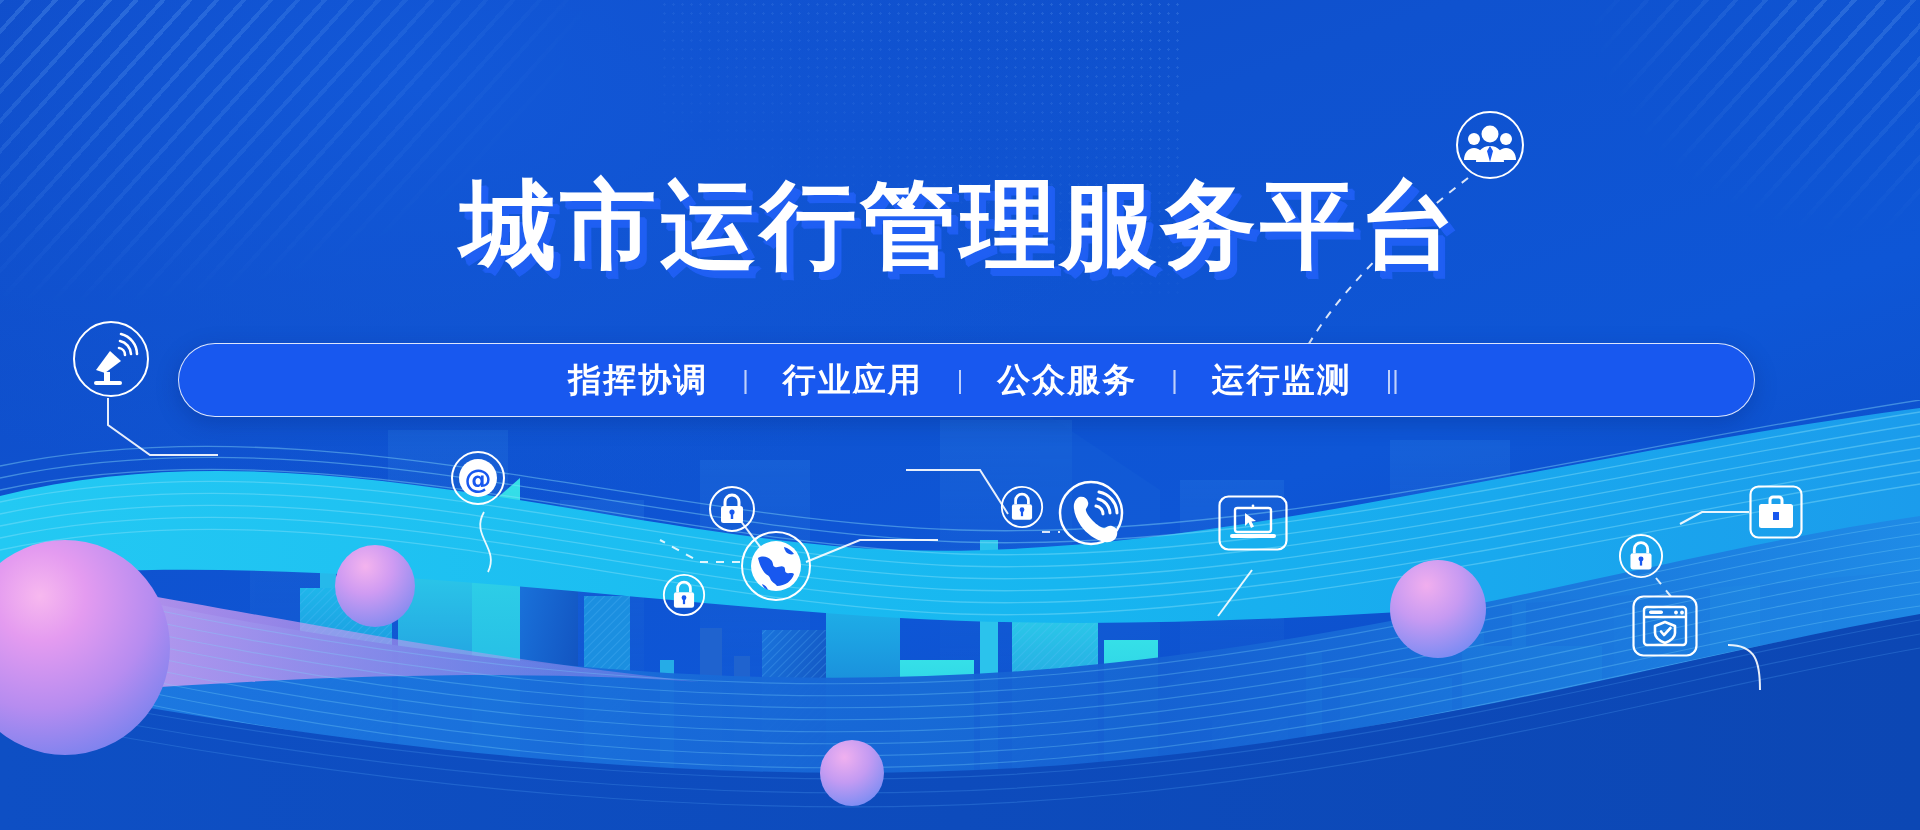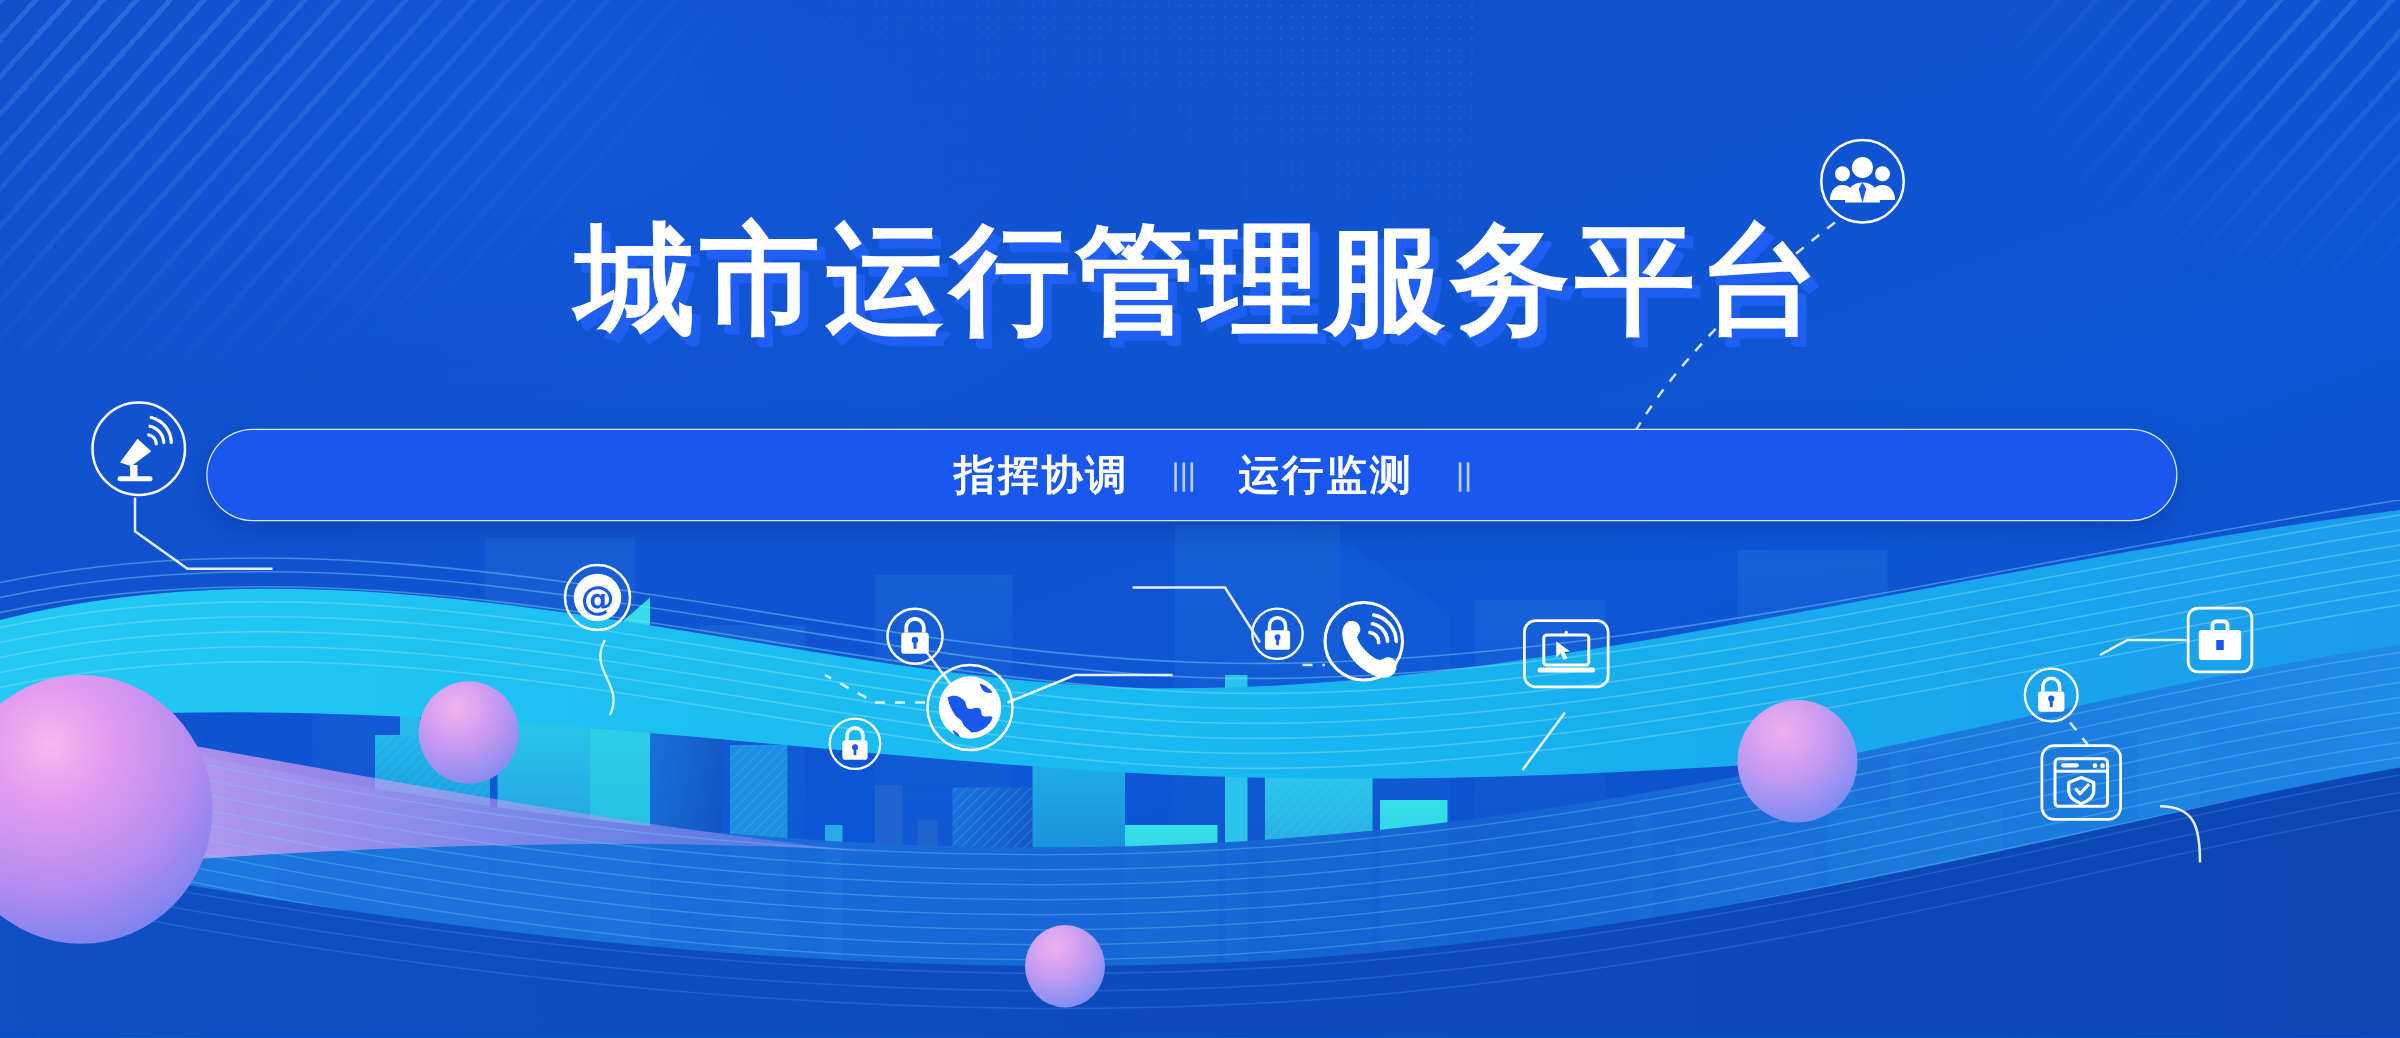--- a/index.html
+++ b/index.html
@@ -94,21 +94,21 @@
       5px 6px 0 #1f5ff3,
       6px 7px 0 #1f5ff3,
       7px 8px 0 #1f5ff3;
     white-space: nowrap;
     line-height: 1.05;
   }
 
   
   #nav {
     position: absolute;
-    left: 165px; top: 343px;
+    left: 178px; top: 343px;
     width: 1577px; height: 74px;
     background: #1858ef;
     border: 1.5px solid rgba(255,255,255,0.85);
     border-radius: 37px;
     display: flex;
     align-items: center;
     justify-content: center;
     box-shadow: 0 6px 22px rgba(4,34,110,0.28);
   }
   .nav-item {
@@ -472,20 +472,22 @@
       <path d="M33 27 l10 4 v7 c0 5-5 8-10 10 c-5-2-10-5-10-10 v-7 Z" fill="none" stroke="#fff" stroke-width="2.6" stroke-linejoin="round"></path>
       <path d="M29 36.5 l3 3.5 l6.5-7" fill="none" stroke="#fff" stroke-width="2.6" stroke-linecap="round" stroke-linejoin="round"></path>
     </svg>
   </div>
 
   <div id="title">城市运行管理服务平台</div>
 
   <nav id="nav">
       <span class="nav-item">指挥协调</span>
       <span class="nav-sep">|</span>
+      <span class="nav-item">行业应用</span>
       <span class="nav-sep">|</span>
+      <span class="nav-item">公众服务</span>
       <span class="nav-sep">|</span>
       <span class="nav-item">运行监测</span>
       <span class="nav-sep">|</span>
       <span class="nav-sep">|</span>
     </nav>
 
 </div>
 
 </body></html>

